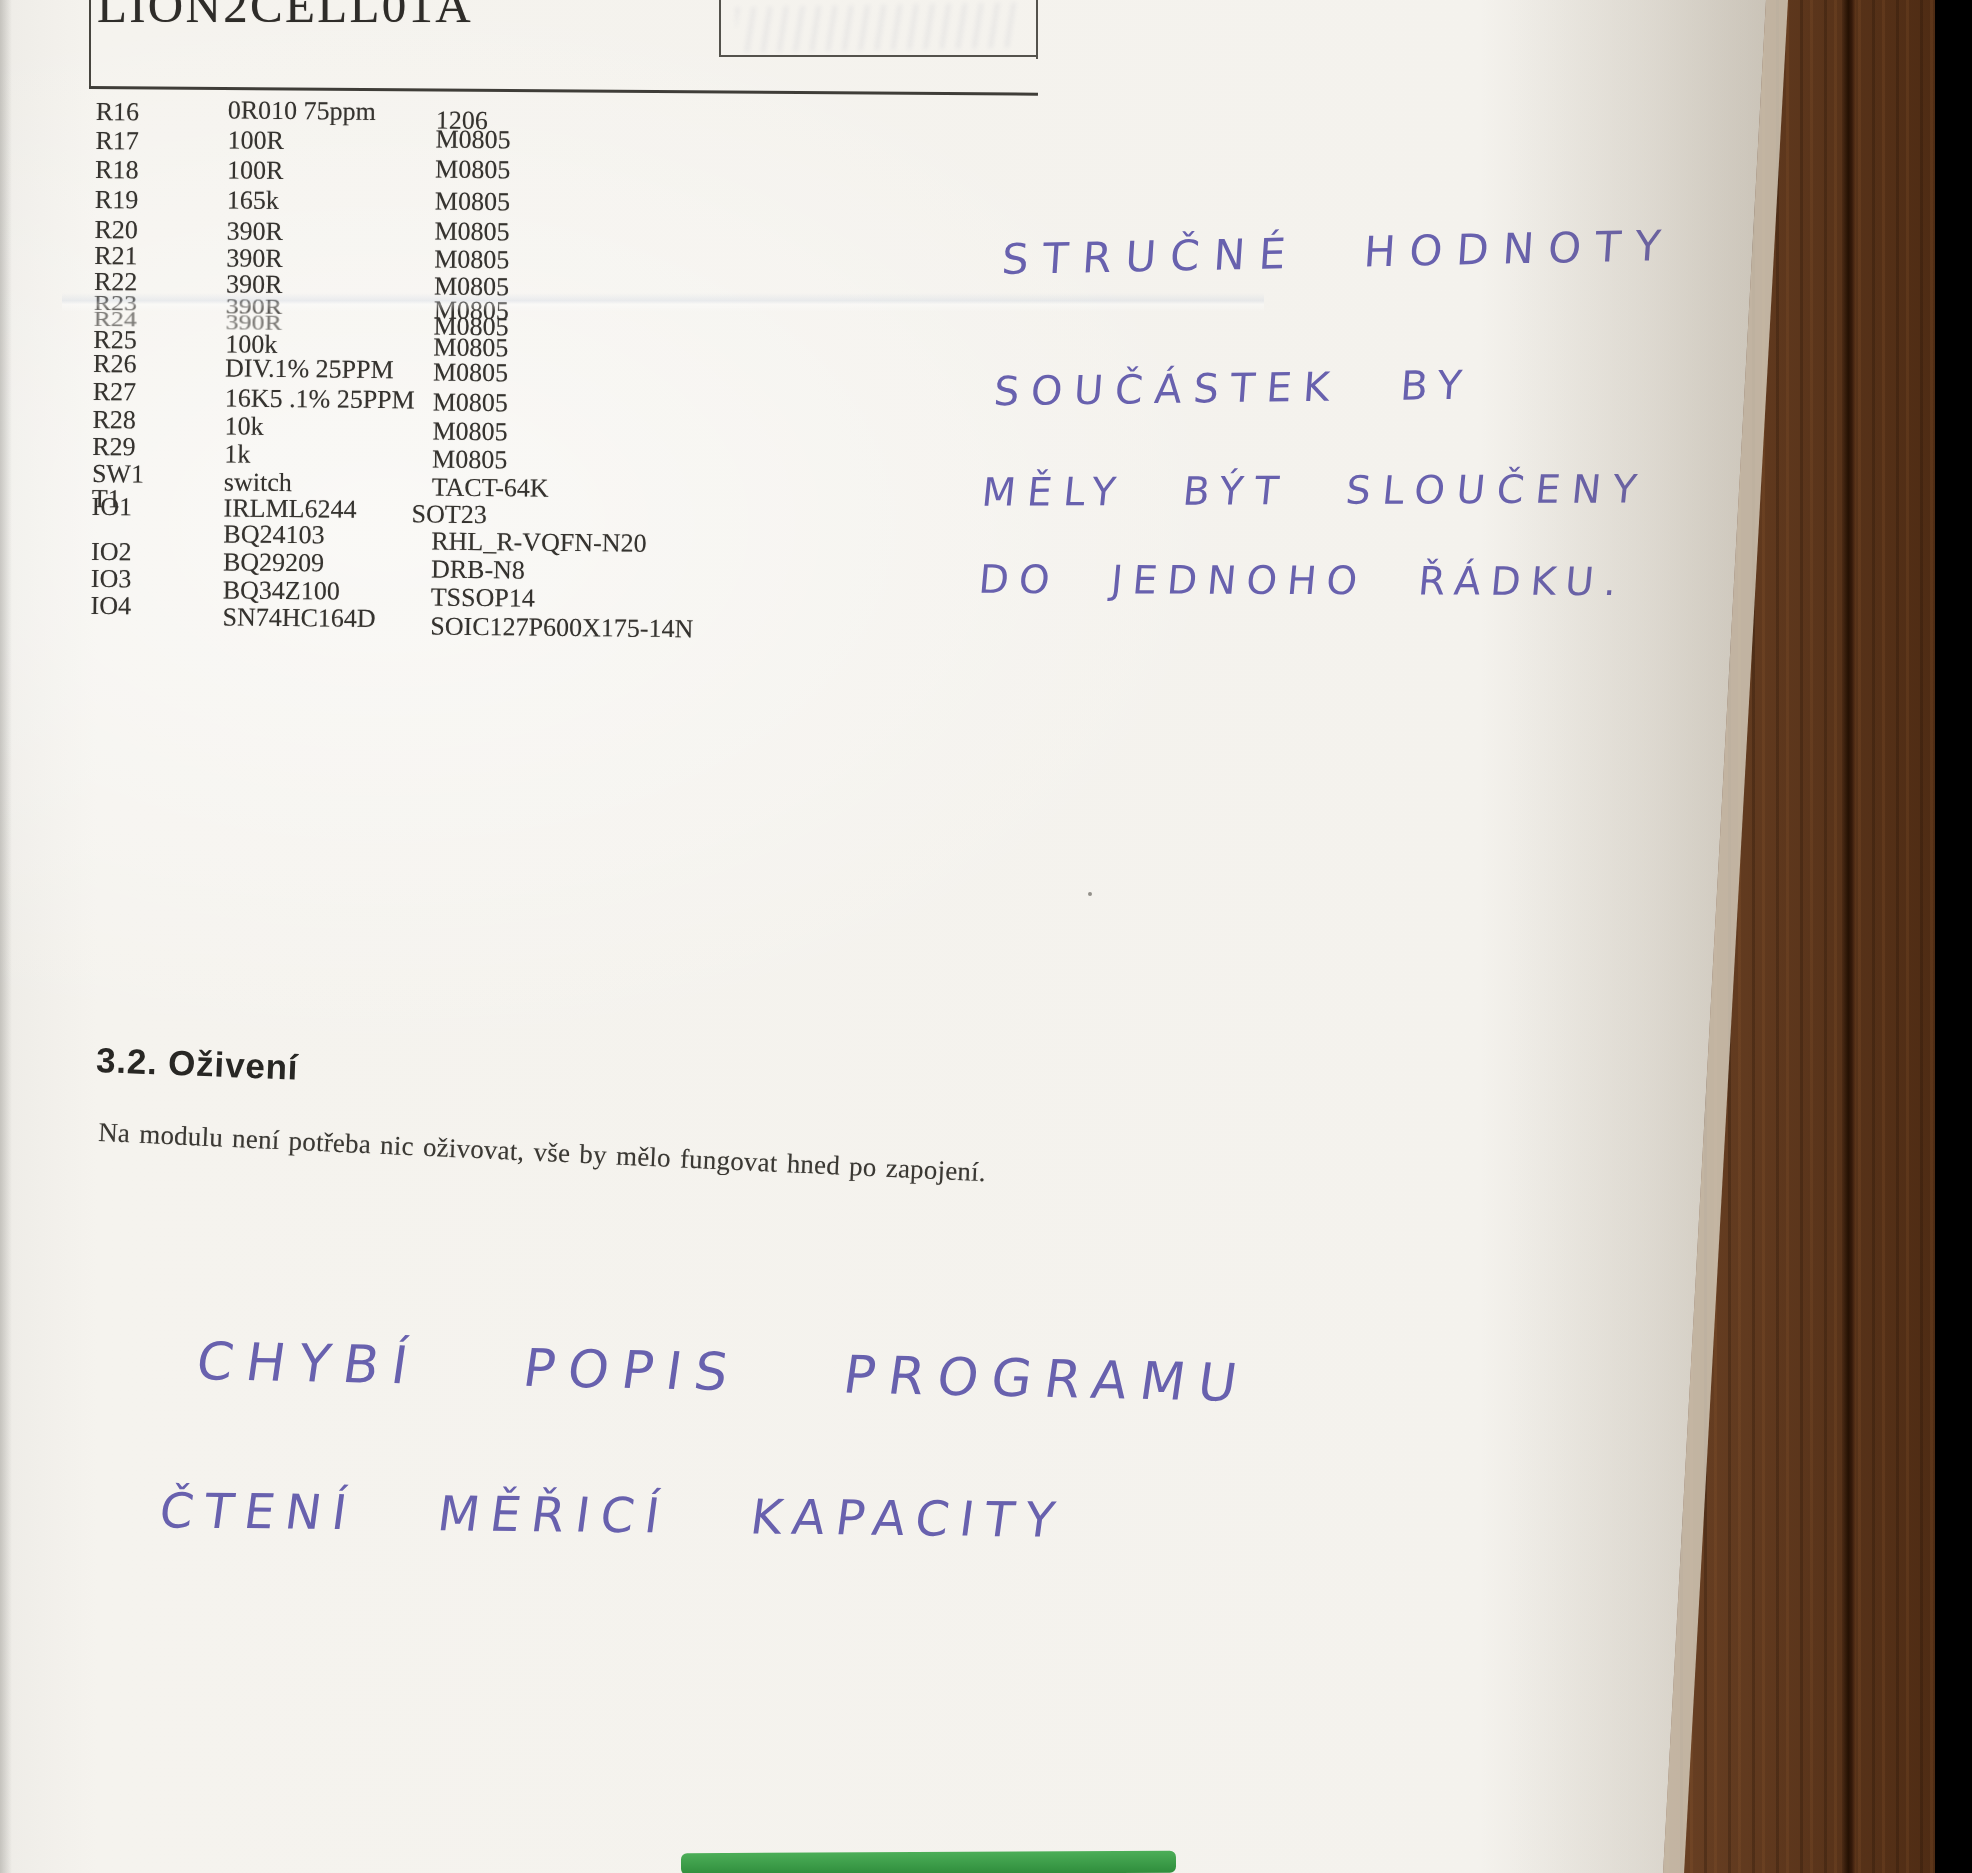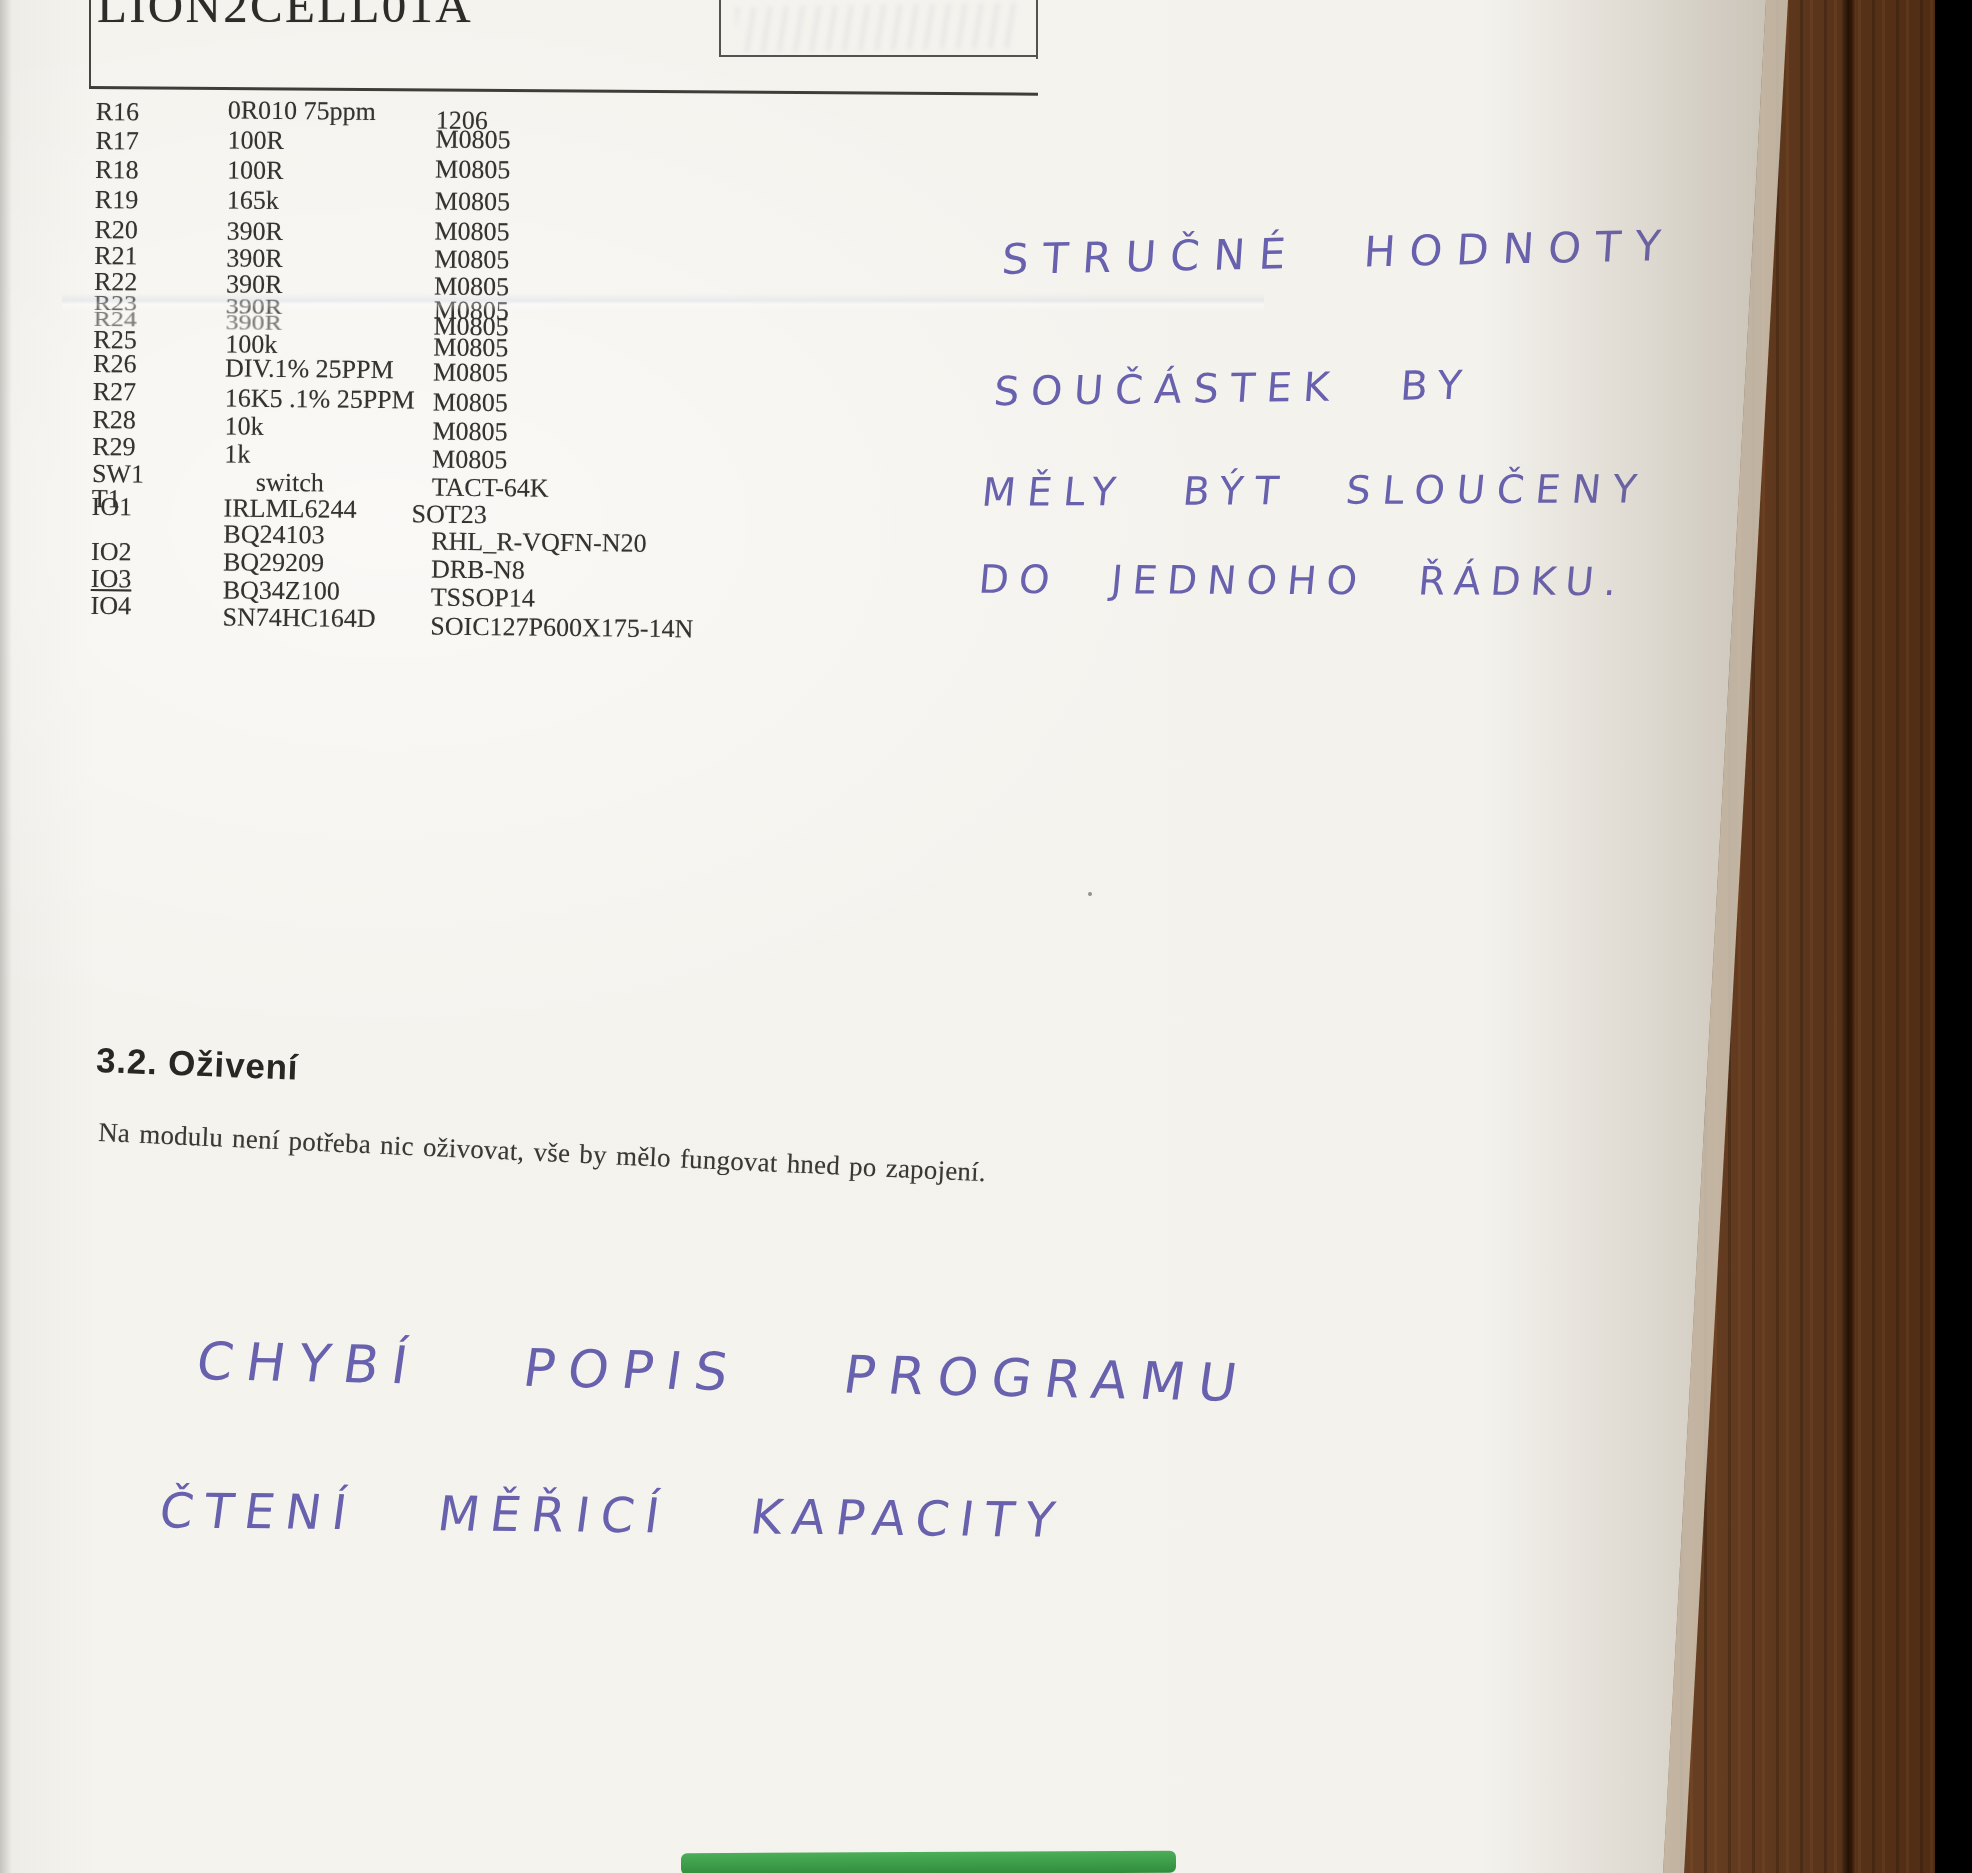--- a/index.html
+++ b/index.html
@@ -128,32 +128,32 @@
         <span class="print ref" style="left: 96px; top: 379px;">R27</span>
         <span class="print val" style="left: 228px; top: 384px;">16K5 .1% 25PPM</span>
         <span class="print pkg" style="left: 436px; top: 386px;">M0805</span>
         <span class="print ref" style="left: 96px; top: 407px;">R28</span>
         <span class="print val" style="left: 228px; top: 412px;">10k</span>
         <span class="print pkg" style="left: 436px; top: 415px;">M0805</span>
         <span class="print ref" style="left: 96px; top: 434px;">R29</span>
         <span class="print val" style="left: 228px; top: 440px;">1k</span>
         <span class="print pkg" style="left: 436px; top: 443px;">M0805</span>
         <span class="print ref" style="left: 96px; top: 461px;">SW1</span>
-        <span class="print val" style="left: 228px; top: 468px; margin-left: 32px;">switch</span>
+        <span class="print val" style="left: 228px; top: 468px;">switch</span>
         <span class="print pkg" style="left: 436px; top: 471px;">TACT-64K</span>
         <span class="print ref" style="left: 96px; top: 486px;">T1</span>
         <span class="print val" style="left: 228px; top: 494px;">IRLML6244</span>
         <span class="print pkg" style="left: 416px; top: 498px;">SOT23</span>
         <span class="print ref" style="left: 96px; top: 494px;">IO1</span>
         <span class="print val" style="left: 228px; top: 520px;">BQ24103</span>
         <span class="print pkg" style="left: 436px; top: 525px;">RHL_R-VQFN-N20</span>
         <span class="print ref" style="left: 96px; top: 539px;">IO2</span>
         <span class="print val" style="left: 228px; top: 548px;">BQ29209</span>
         <span class="print pkg" style="left: 436px; top: 553px;">DRB-N8</span>
-        <span class="print ref" style="left: 96px; top: 566px; text-decoration: underline;">IO3</span>
+        <span class="print ref" style="left: 96px; top: 566px;">IO3</span>
         <span class="print val" style="left: 228px; top: 576px;">BQ34Z100</span>
         <span class="print pkg" style="left: 436px; top: 581px;">TSSOP14</span>
         <span class="print ref" style="left: 96px; top: 593px;">IO4</span>
         <span class="print val" style="left: 228px; top: 603px;">SN74HC164D</span>
         <span class="print pkg" style="left: 436px; top: 610px;">SOIC127P600X175-14N</span>
       </div>
     <div class="seam"></div>
 
     <div class="hand tn1">STRUČNÉ HODNOTY</div>
     <div class="hand tn2">SOUČÁSTEK BY</div>

